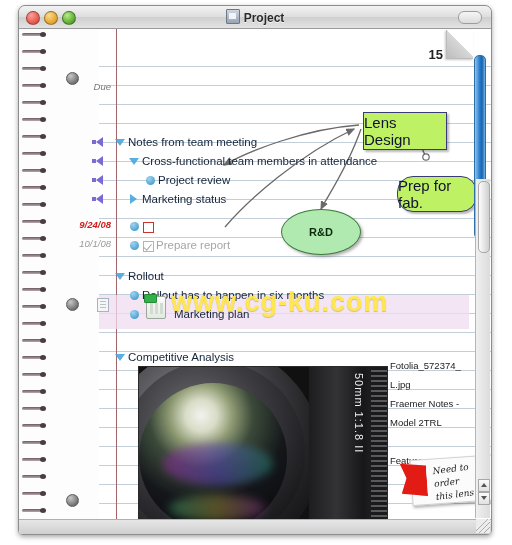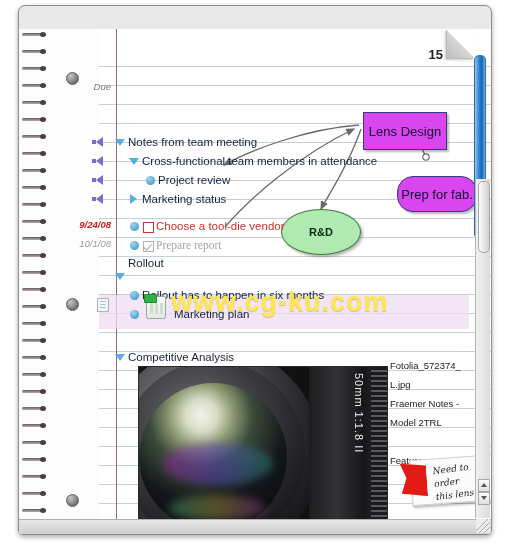--- a/index.html
+++ b/index.html
@@ -68,21 +68,21 @@
          border-width:7px 5px 0 5px;border-color:#49a8e0 transparent transparent transparent;
          opacity:.92;}
   .tri-r{position:absolute;width:0;height:0;border-style:solid;
          border-width:5px 0 5px 7px;border-color:transparent transparent transparent #49a8e0;
          opacity:.92;}
   .dot{position:absolute;width:9px;height:9px;border-radius:50%;
        background:radial-gradient(circle at 35% 30%,#9fd4ef,#4c9fd0 75%);}
 
   .otext{position:absolute;font-size:11.5px;color:#14243a;white-space:nowrap;}
   .otext.red{color:#c8342c;}
-  .otext.gray{color:#a6a6a6;font-family:Liberation Serif, serif;}
+  .otext.gray{color:#a6a6a6;}
 
   .cbox{position:absolute;width:9px;height:9px;border:1px solid #c8342c;background:#fff;}
   .cbox.done{border-color:#b3b3b3;}
   .cbox.done:after{content:"";position:absolute;left:1px;top:0px;width:4px;height:7px;
                    border:solid #a9a9a9;border-width:0 1.5px 1.5px 0;transform:rotate(40deg);}
 
   #title-lens{position:absolute;left:89px;top:46px;font-size:18px;font-weight:bold;
               color:#101010;letter-spacing:-.2px;}
 
   
@@ -98,23 +98,23 @@
   #mk-icon .bar{position:absolute;top:6px;width:3px;height:11px;background:#cfdccf;}
 
   .pgicon{position:absolute;width:10px;height:12px;background:#f4f6f8;
           border:1px solid #a9b3bd;}
   .pgicon:after{content:"";position:absolute;left:2px;top:2px;right:2px;height:1px;
                 box-shadow:0 0 0 0 #b8c1c9,0 3px 0 0 #b8c1c9,0 6px 0 0 #b8c1c9;
                 background:#b8c1c9;}
 
   
   #diagram{position:absolute;left:80px;top:0;right:0;bottom:0;pointer-events:none;}
-  .dbox{position:absolute;background:#d946ef;border:1px solid #3a3a7a;
+  .dbox{position:absolute;background:#bef264;border:1px solid #3a3a7a;
         display:flex;align-items:center;justify-content:center;
-        font-size:13px;color:#101030;box-shadow:2px 2px 2px rgba(0,0,0,.28);}
+        font-size:15px;color:#101030;box-shadow:2px 2px 2px rgba(0,0,0,.28);}
   .dell{position:absolute;background:#b0eab0;border:1px solid #3c7a3c;
          border-radius:50%;display:flex;align-items:center;justify-content:center;
          font-size:11px;font-weight:bold;color:#0c2a0c;
          box-shadow:2px 2px 3px rgba(0,0,0,.3);}
 
   
   #photo{position:absolute;left:119px;top:337px;width:248px;height:165px;
          background:#111;overflow:hidden;border:1px solid #2a2a2a;}
   #lens-outer{position:absolute;left:-34px;top:-22px;width:216px;height:216px;
               border-radius:50%;background:radial-gradient(circle at 38% 32%,#8e8e92 0%,#5c5c60 26%,#3a3a3e 46%,#242427 62%,#131315 82%);}
@@ -193,20 +193,29 @@
                    transparent 58%,#9e9e9e 60%,transparent 64%,transparent 76%,#9e9e9e 78%,transparent 82%);
         background-color:#ececec;}
   #bottombar{position:absolute;left:0;right:0;bottom:0;height:14px;
              background:linear-gradient(#e6e6e6,#cfcfcf);border-top:1px solid #b0b0b0;}
 </style>
 </head>
 <body>
 
 <div id="window">
 
+  <div id="titlebar">
+    <div class="tl close"></div>
+    <div class="tl min"></div>
+    <div class="tl zoom"></div>
+    <div id="title-wrap">
+      <span id="doc-icon"></span><span>Project</span>
+    </div>
+    <div id="tb-pill"></div>
+  </div>
 
   <div id="page">
 
     <div id="rules">
         <div class="rule" style="top: 37px;"></div>
         <div class="rule" style="top: 56px;"></div>
         <div class="rule" style="top: 75px;"></div>
         <div class="rule" style="top: 94px;"></div>
         <div class="rule" style="top: 113px;"></div>
         <div class="rule" style="top: 132px;"></div>
@@ -309,27 +318,26 @@
         <div class="otext" style="left: 123px; top: 126px;">Cross-functional team members in attendance</div>
         <div class="spk" style="left: 73px; top: 146px;"></div>
         <div class="dot" style="left: 127px; top: 147px;"></div>
         <div class="otext" style="left: 139px; top: 145px;">Project review</div>
         <div class="spk" style="left: 73px; top: 165px;"></div>
         <div class="tri-r" style="left: 111px; top: 165px;"></div>
         <div class="otext" style="left: 123px; top: 164px;">Marketing status</div>
         <div class="due overdue" style="top: 190px;">9/24/08</div>
         <div class="dot" style="left: 111px; top: 193px;"></div>
         <div class="cbox" style="left: 124px; top: 193px;"></div>
-        <div class="otext red" style="left: 137px; top: 191px;">Choose a tool-die vendor</div>
         <div class="due done" style="top: 209px;">10/1/08</div>
         <div class="dot" style="left: 111px; top: 212px;"></div>
         <div class="cbox done" style="left: 124px; top: 212px;"></div>
         <div class="otext gray" style="left: 137px; top: 210px;">Prepare report</div>
         <div class="tri-d" style="left: 96px; top: 244px;"></div>
-        <div class="otext" style="left: 109px; top: 228px;">Rollout</div>
+        <div class="otext" style="left: 109px; top: 241px;">Rollout</div>
         <div class="dot" style="left: 111px; top: 262px;"></div>
         <div class="otext" style="left: 123px; top: 260px;">Rollout has to happen in six months</div>
         <div class="dot" style="left: 111px; top: 281px;"></div>
         <div class="otext" style="left: 155px; top: 279px;">Marketing plan</div>
         <div class="tri-d" style="left: 96px; top: 325px;"></div>
         <div class="otext" style="left: 109px; top: 322px;">Competitive Analysis</div>
         <div class="pgicon" style="left: 78px; top: 269px;"></div>
       </div>
 
     <div id="mk-icon">

